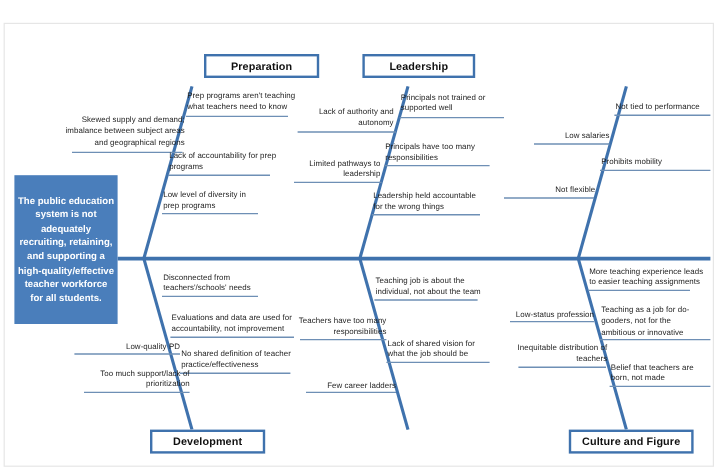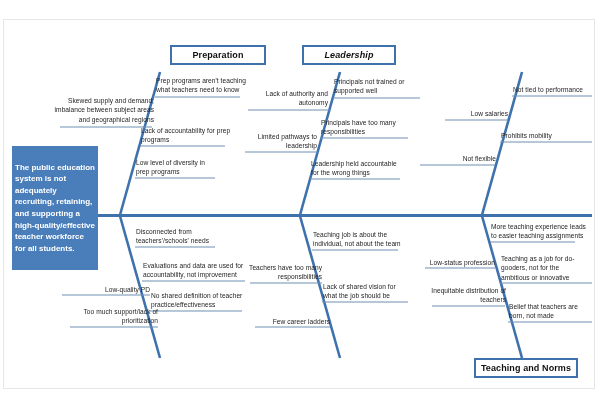--- a/index.html
+++ b/index.html
@@ -62,21 +62,21 @@
     position: absolute;
     left: 12px;
     top: 146px;
     width: 86px;
     height: 124px;
     background: #4a7ebb;
     color: #ffffff;
     font-size: 8px;
     font-weight: bold;
     line-height: 11.6px;
-    text-align: left;
+    text-align: center;
     display: flex;
     align-items: center;
     justify-content: center;
     padding: 0 3px;
     box-sizing: border-box;
   }
   .sub {
     position: absolute;
     font-size: 6.6px;
     color: #1d1d1d;
@@ -133,23 +133,24 @@
     <line x1="255" y1="327" x2="330" y2="327" stroke="#6e8fb5" stroke-width="1.2"></line>
 
     <line x1="490" y1="242" x2="575" y2="242" stroke="#6e8fb5" stroke-width="1.2"></line>
     <line x1="425" y1="268" x2="495" y2="268" stroke="#6e8fb5" stroke-width="1.2"></line>
     <line x1="500" y1="283" x2="592" y2="283" stroke="#6e8fb5" stroke-width="1.2"></line>
     <line x1="432" y1="306" x2="505" y2="306" stroke="#6e8fb5" stroke-width="1.2"></line>
     <line x1="508" y1="322" x2="592" y2="322" stroke="#6e8fb5" stroke-width="1.2"></line>
   </svg>
 
   <div class="cat-box" style="left:139px; top:45px; width:96px; height:20px;margin-left:31px;">Preparation</div>
-  <div class="cat-box" style="left:302px; top:45px; width:94px; height:20px;font-style:italic;">Leadership</div>
+  <div class="cat-box" style="left:302px; top:45px; width:94px; height:20px;">Leadership</div>
 
-  <div class="cat-box" style="left:474px; top:358px; width:104px; height:20px;">Teaching and Norms</div>
+  <div class="cat-box" style="left:125px; top:358px; width:96px; height:20px;">Development</div>
+  <div class="cat-box" style="left:474px; top:358px; width:104px; height:20px;">Culture and Figure</div>
 
   <div class="problem-box">The public education system is not adequately recruiting, retaining, and supporting a high-quality/effective teacher workforce for all students.</div>
 
   <div class="sub left" style="left:156px; top:76px;  width:92px;">Prep programs aren't teaching what teachers need to know</div>
   <div class="sub right" style="left:52px;  top:96px;  width:102px;">Skewed supply and demand; imbalance between subject areas and geographical regions</div>
   <div class="sub left" style="left:141px; top:126px; width:90px;">Lack of accountability for prep programs</div>
   <div class="sub left" style="left:136px; top:158px; width:84px;">Low level of diversity in prep programs</div>
 
   <div class="sub left" style="left:334px; top:77px;  width:88px;">Principals not trained or supported well</div>
   <div class="sub right" style="left:246px; top:89px;  width:82px;">Lack of authority and autonomy</div>

